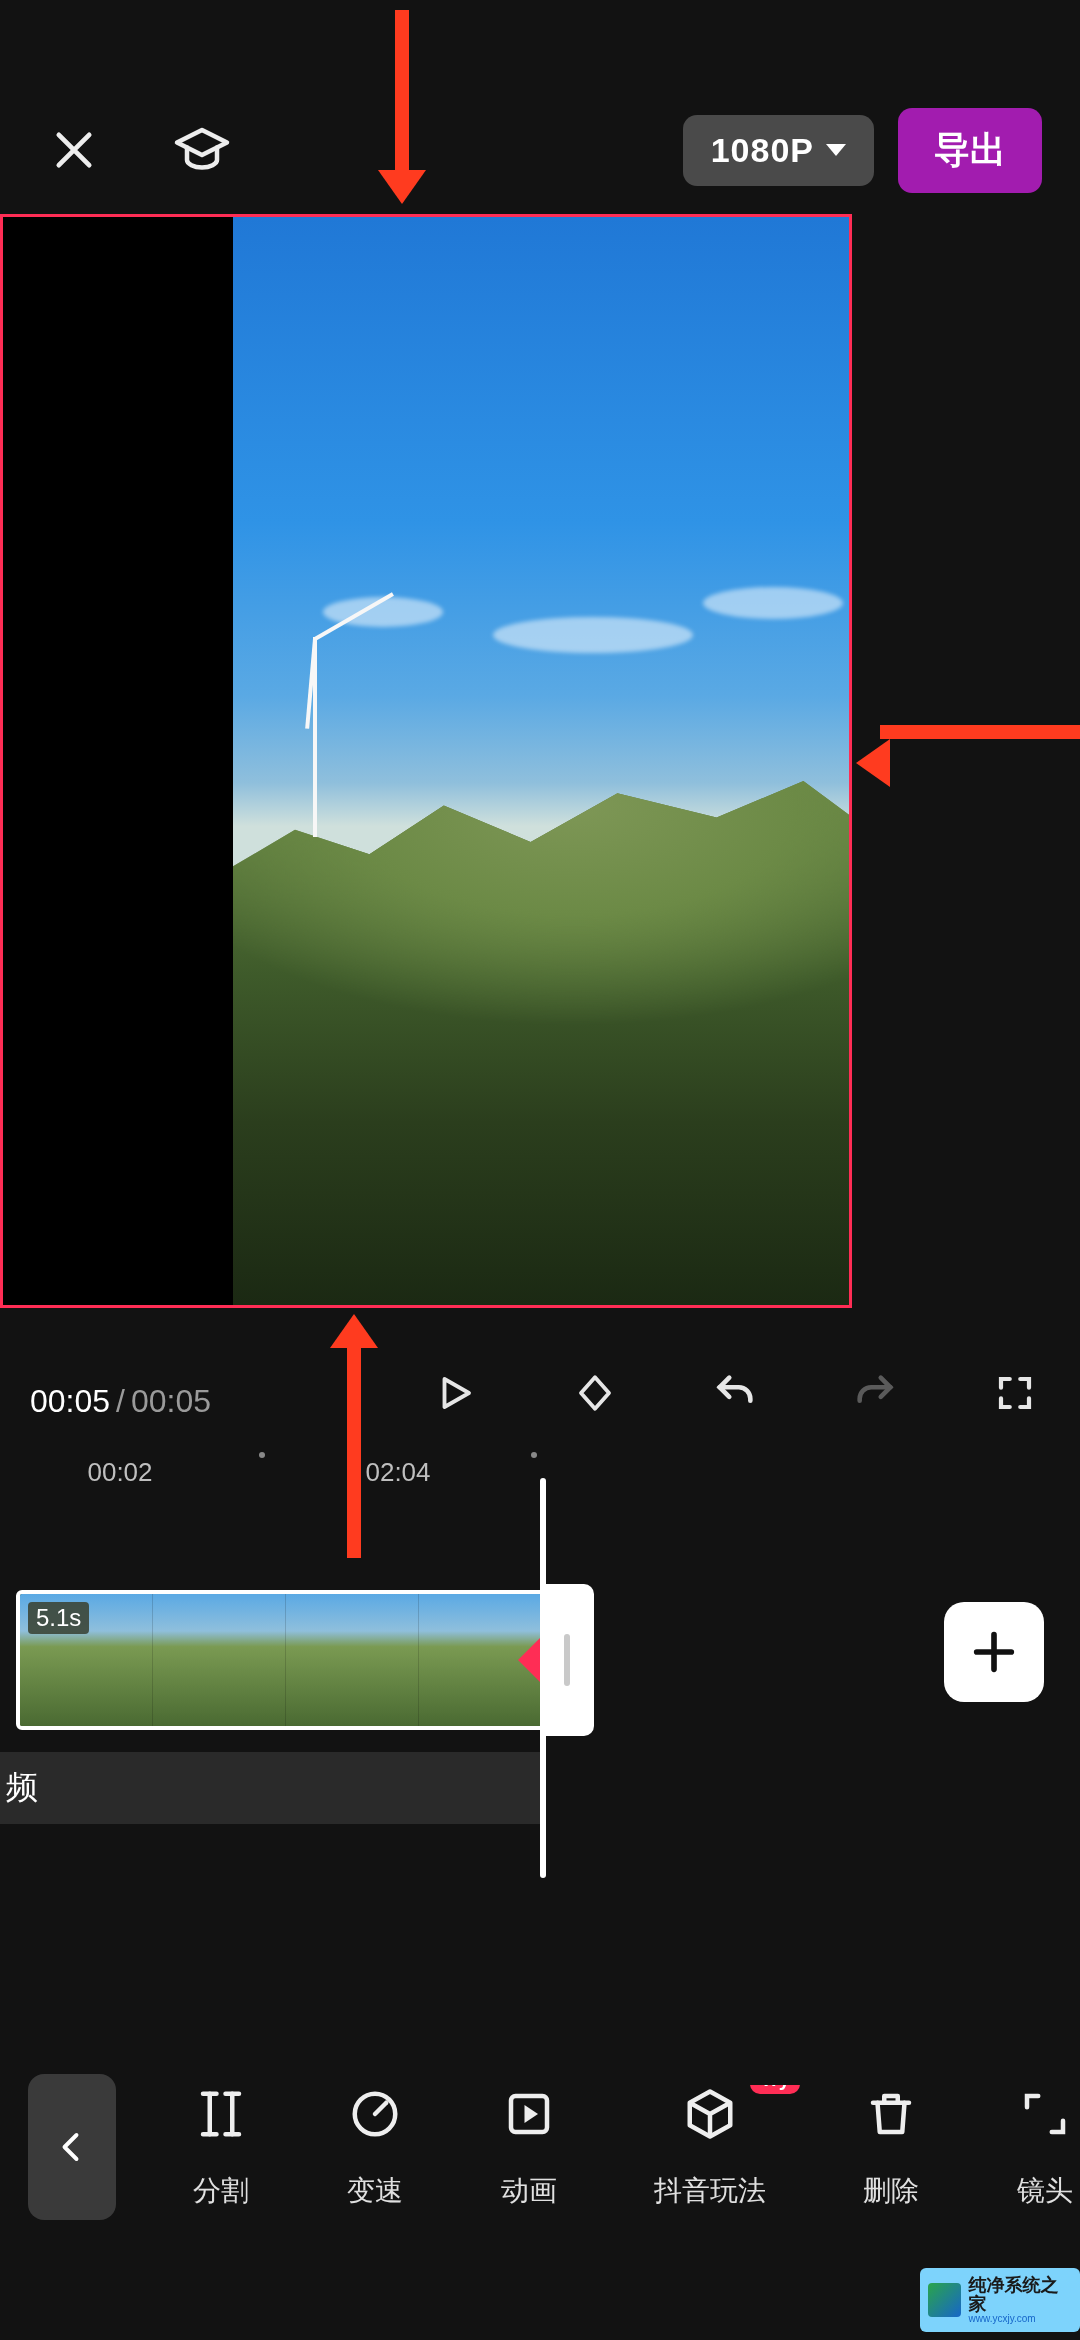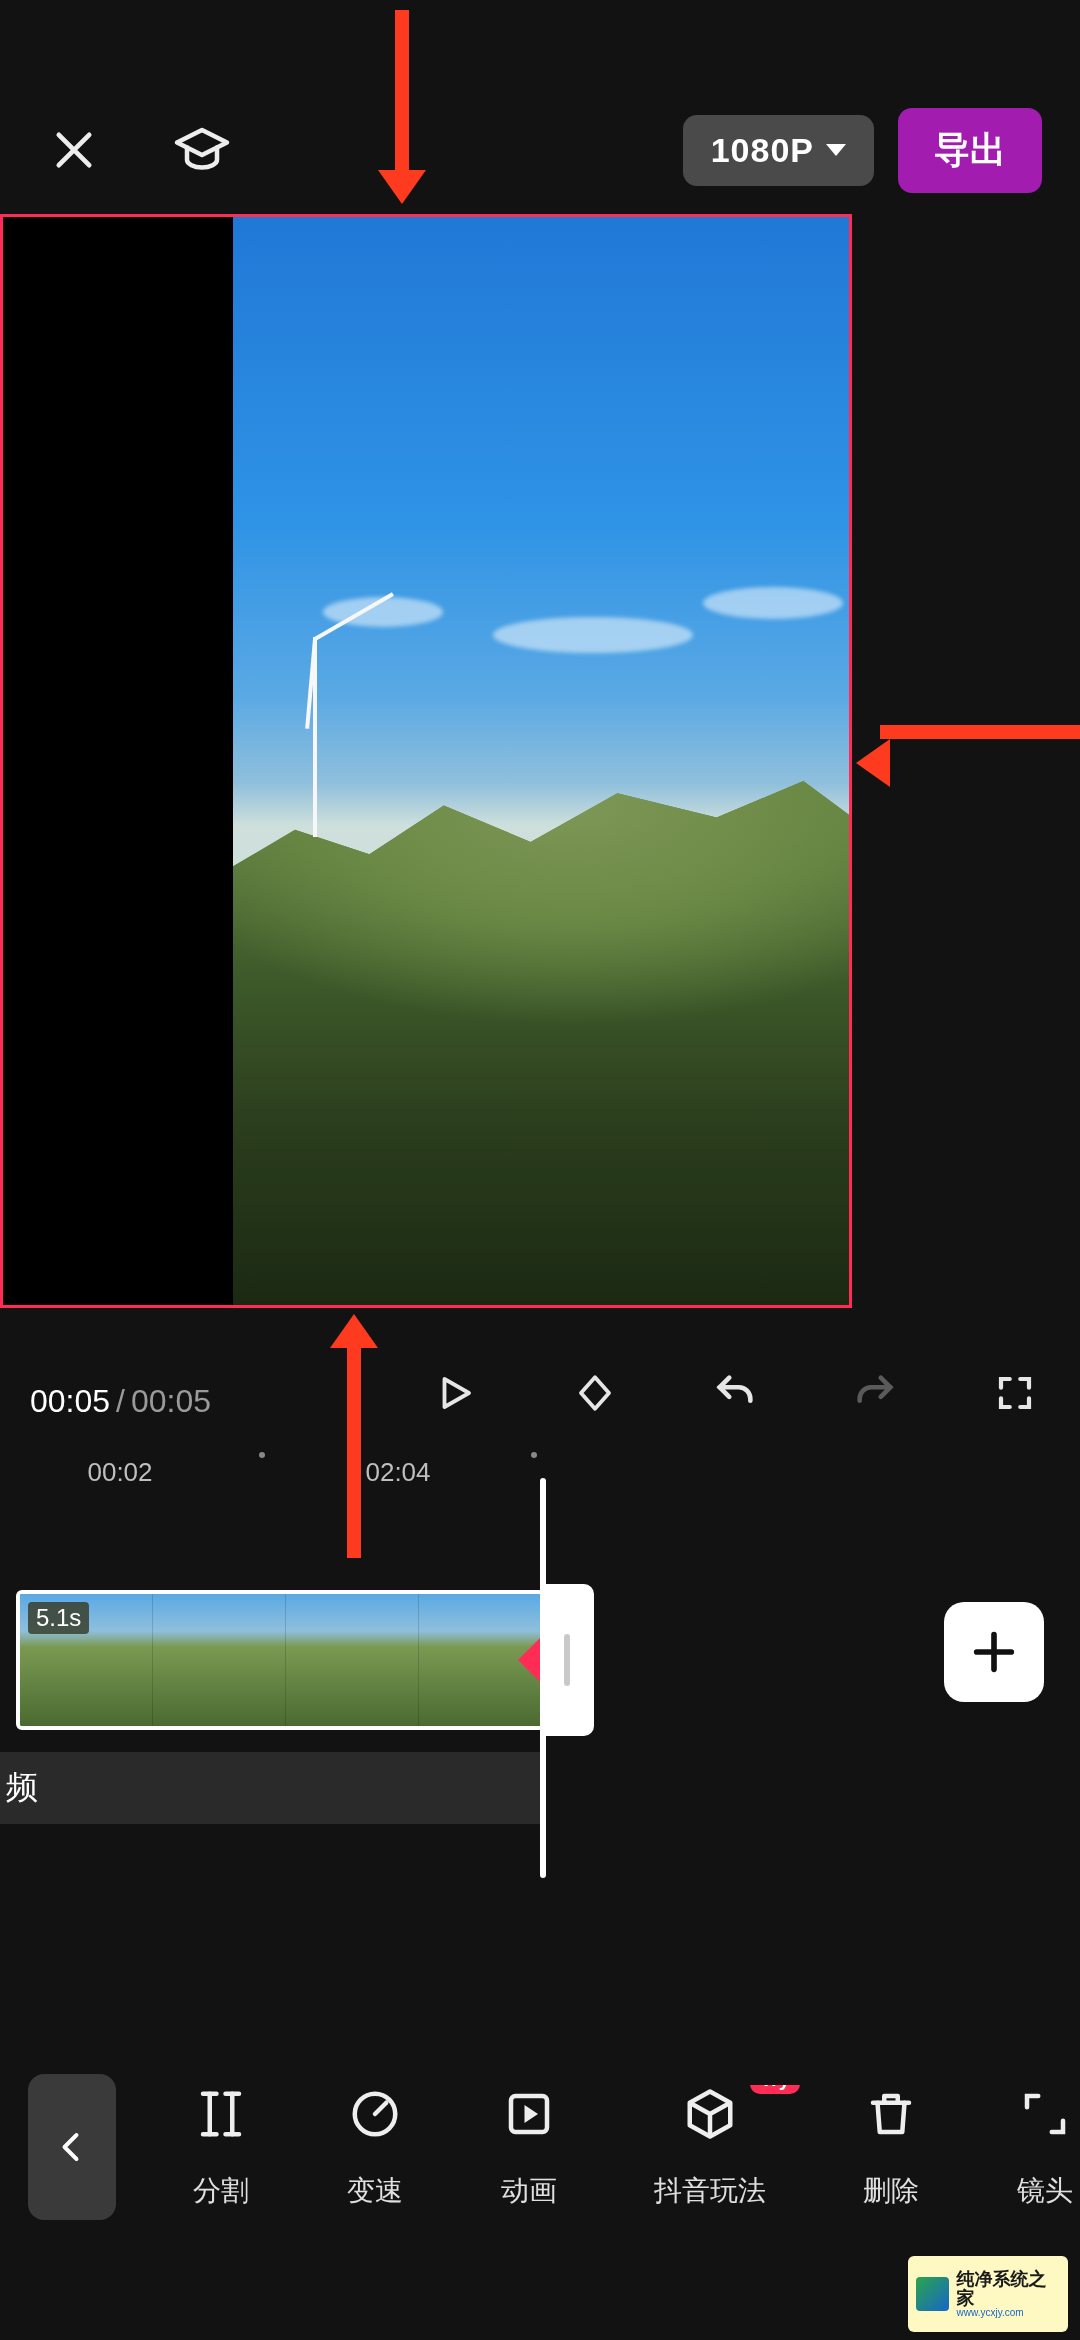--- a/index.html
+++ b/index.html
@@ -75,21 +75,21 @@
 
   
   .arrow { position: absolute; pointer-events: none; }
   .arrow.vert .shaft { width: 14px; background: #ff3b1f; margin: 0 auto; }
   .arrow.vert .head-down { width: 0; height: 0; border-left: 24px solid transparent; border-right: 24px solid transparent; border-top: 34px solid #ff3b1f; margin: 0 auto; }
   .arrow.vert .head-up   { width: 0; height: 0; border-left: 24px solid transparent; border-right: 24px solid transparent; border-bottom: 34px solid #ff3b1f; margin: 0 auto; }
   .arrow.horz .shaft { height: 14px; background: #ff3b1f; }
   .arrow.horz .head-left { width: 0; height: 0; border-top: 24px solid transparent; border-bottom: 24px solid transparent; border-right: 34px solid #ff3b1f; float: left; margin-top: -17px; }
 
   
-  .watermark { position: absolute; right: 12px; bottom: 8px; width: 160px; height: 76px; background: #fef9c3; border-radius: 6px; display: flex; align-items: center; padding: 4px 8px; gap: 8px; color: #1a1a1a; }
+  .watermark { position: absolute; right: 0; bottom: 8px; width: 160px; height: 64px; background: #7dd3fc; border-radius: 6px; display: flex; align-items: center; padding: 4px 8px; gap: 8px; color: #1a1a1a; }
   .watermark .wlogo { width: 34px; height: 34px; background: linear-gradient(135deg,#2aa54a,#1766c9); border-radius: 4px; }
   .watermark .wtxt { display: flex; flex-direction: column; line-height: 1.05; }
   .watermark .wname { font-size: 18px; font-weight: 700; }
   .watermark .wurl  { font-size: 10px; color: #1766c9; }
 </style>
 </head>
 <body>
 
 <div class="app">
 

